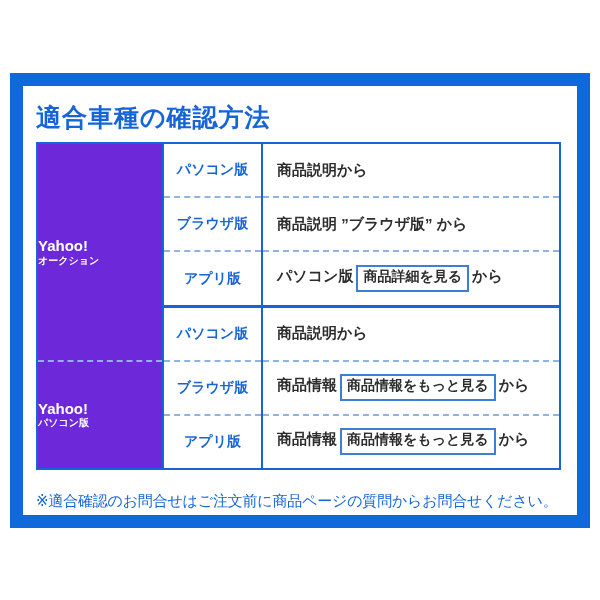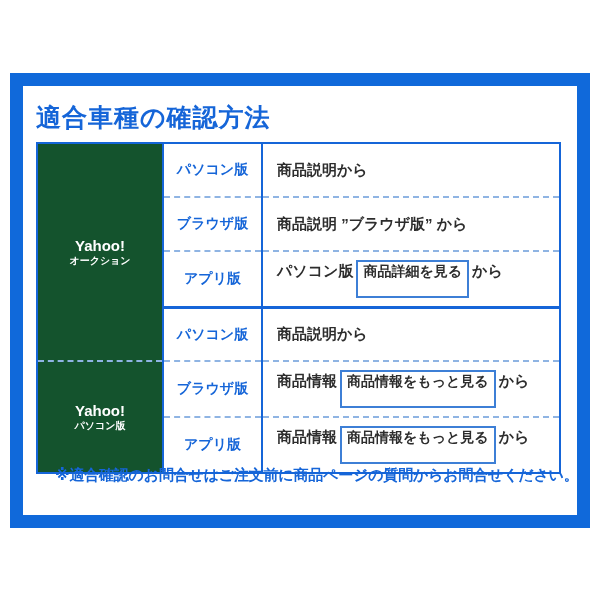--- a/index.html
+++ b/index.html
@@ -59,23 +59,23 @@
     table-layout: fixed;
     border: 2px solid #1565d8;
     background: #ffffff;
   }
   #compat-table td {
     padding: 0;
     vertical-align: middle;
   }
   .brand-cell {
     width: 124px;
-    background: #14532d;
+    background: #6d28d9;
     color: #ffffff;
-    text-align: center;
+    text-align: left;
     font-weight: bold;
     line-height: 1.18;
     border-right: 2px solid #1565d8;
   }
   .brand-cell .brand-top {
     display: block;
     font-size: 15px;
   }
   .brand-cell .brand-sub {
     display: block;
@@ -104,38 +104,37 @@
     border-bottom: 2px dashed #8fb4e3;
   }
   .section-sep td {
     border-bottom: 3px solid #1565d8;
     padding: 0;
     height: 0;
   }
   .ui-chip {
     display: inline-block;
     border: 2px solid #3d7fd6;
-    padding: 1px 5px 16px 5px;
+    padding: 1px 5px 6px 5px;
     margin: 8px 3px;
     font-size: 14px;
     font-weight: bold;
     color: #2d2d2d;
     line-height: 1.2;
     background: #ffffff;
   }
   #footnote {
     position: absolute;
     left: 36px;
-    top: 466px;
+    top: 492px;
     font-size: 15px;
-    font-weight: bold;
+    font-weight: normal;
     color: #1565d8;
     white-space: nowrap;
     letter-spacing: -0.2px;
-    margin-left: 19px;
   }
 </style>
 </head>
 <body>
 
 <div id="canvas">
 
   <div id="outer-frame"></div>
   <div id="panel"></div>
 

